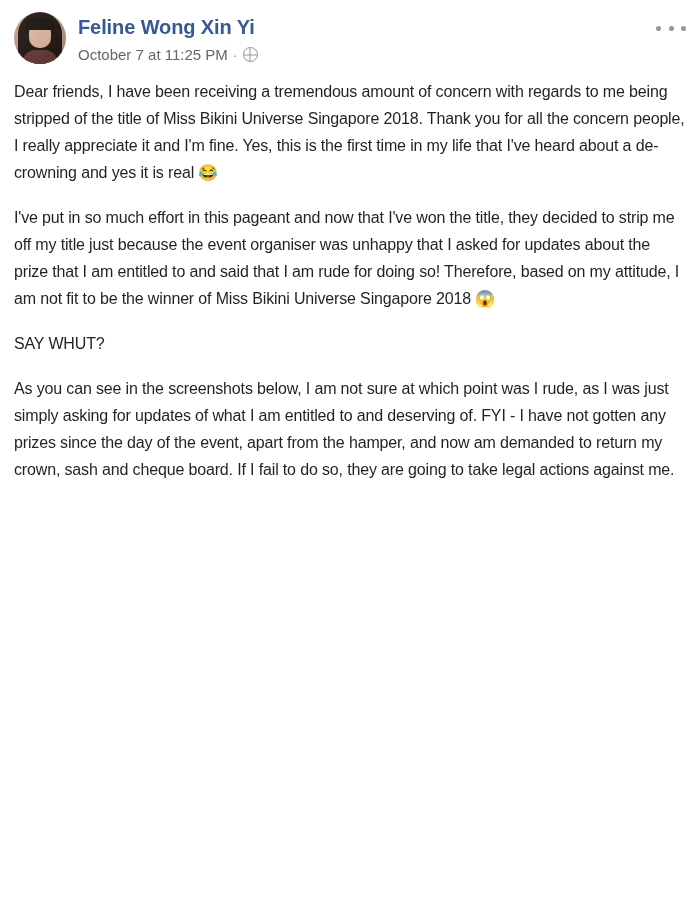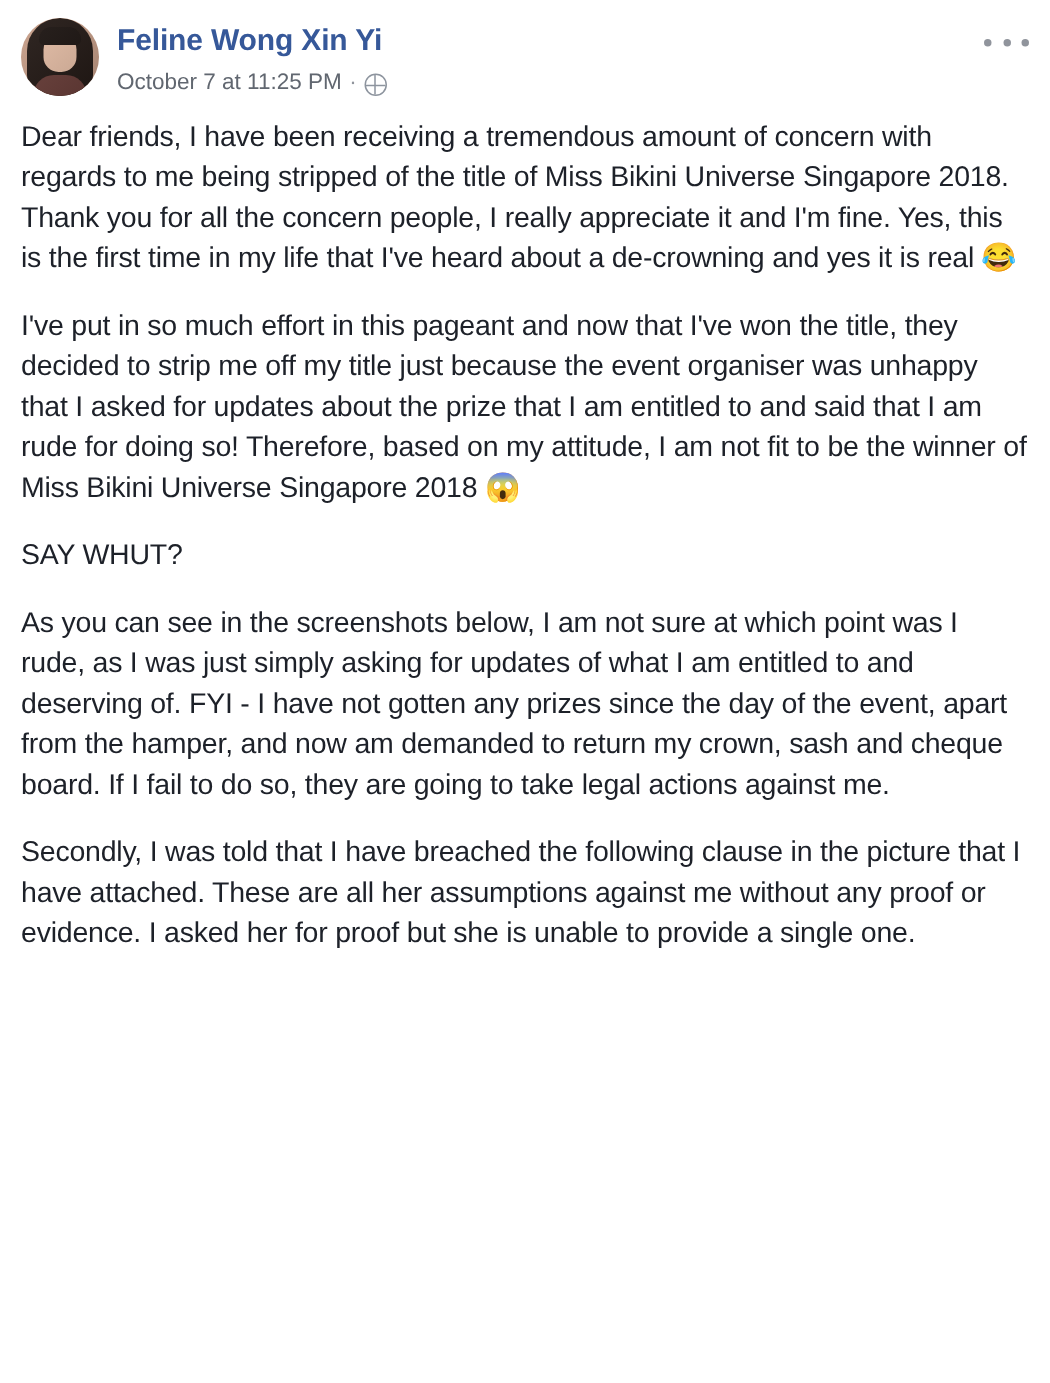--- a/index.html
+++ b/index.html
@@ -83,21 +83,21 @@
   }
   .author-name {
     font-size: 20px;
     line-height: 24px;
     font-weight: bold;
     color: #365899;
     letter-spacing: -0.1px;
   }
   .meta-line {
     display: flex;
-    align-items: flex-end;
+    align-items: center;
     margin-top: 6px;
     font-size: 15px;
     line-height: 19px;
     color: #616770;
   }
   .meta-sep {
     margin: 0 5px;
     color: #90949c;
   }
   .globe-icon {
@@ -146,21 +146,21 @@
     height: 5px;
     border-radius: 50%;
     background: #90949c;
     display: block;
   }
   .post-body {
     padding-top: 8px;
   }
   .post-body p {
     margin: 0 0 18px 0;
-    font-size: 19px;
+    font-size: 16px;
     line-height: 27px;
     color: #1d2129;
     letter-spacing: -0.15px;
     word-wrap: break-word;
   }
   .post-body p:last-child {
     margin-bottom: 0;
   }
 </style>
 </head>
@@ -193,16 +193,15 @@
       <span></span>
     </div>
 
   </div>
 
   <div class="post-body">
     <p>Dear friends, I have been receiving a tremendous amount of concern with regards to me being stripped of the title of Miss Bikini Universe Singapore 2018. Thank you for all the concern people, I really appreciate it and I'm fine. Yes, this is the first time in my life that I've heard about a de-crowning and yes it is real 😂</p>
     <p>I've put in so much effort in this pageant and now that I've won the title, they decided to strip me off my title just because the event organiser was unhappy that I asked for updates about the prize that I am entitled to and said that I am rude for doing so! Therefore, based on my attitude, I am not fit to be the winner of Miss Bikini Universe Singapore 2018 😱</p>
     <p>SAY WHUT?</p>
     <p>As you can see in the screenshots below, I am not sure at which point was I rude, as I was just simply asking for updates of what I am entitled to and deserving of. FYI - I have not gotten any prizes since the day of the event, apart from the hamper, and now am demanded to return my crown, sash and cheque board. If I fail to do so, they are going to take legal actions against me.</p>
-    <p>Secondly, I was told that I have breached the following clause in the picture that I have attached. These are all her assumptions against me without any proof or evidence. I asked her for proof but she is unable to provide a single one.</p>
   </div>
 
 </div>
 
 </body></html>

